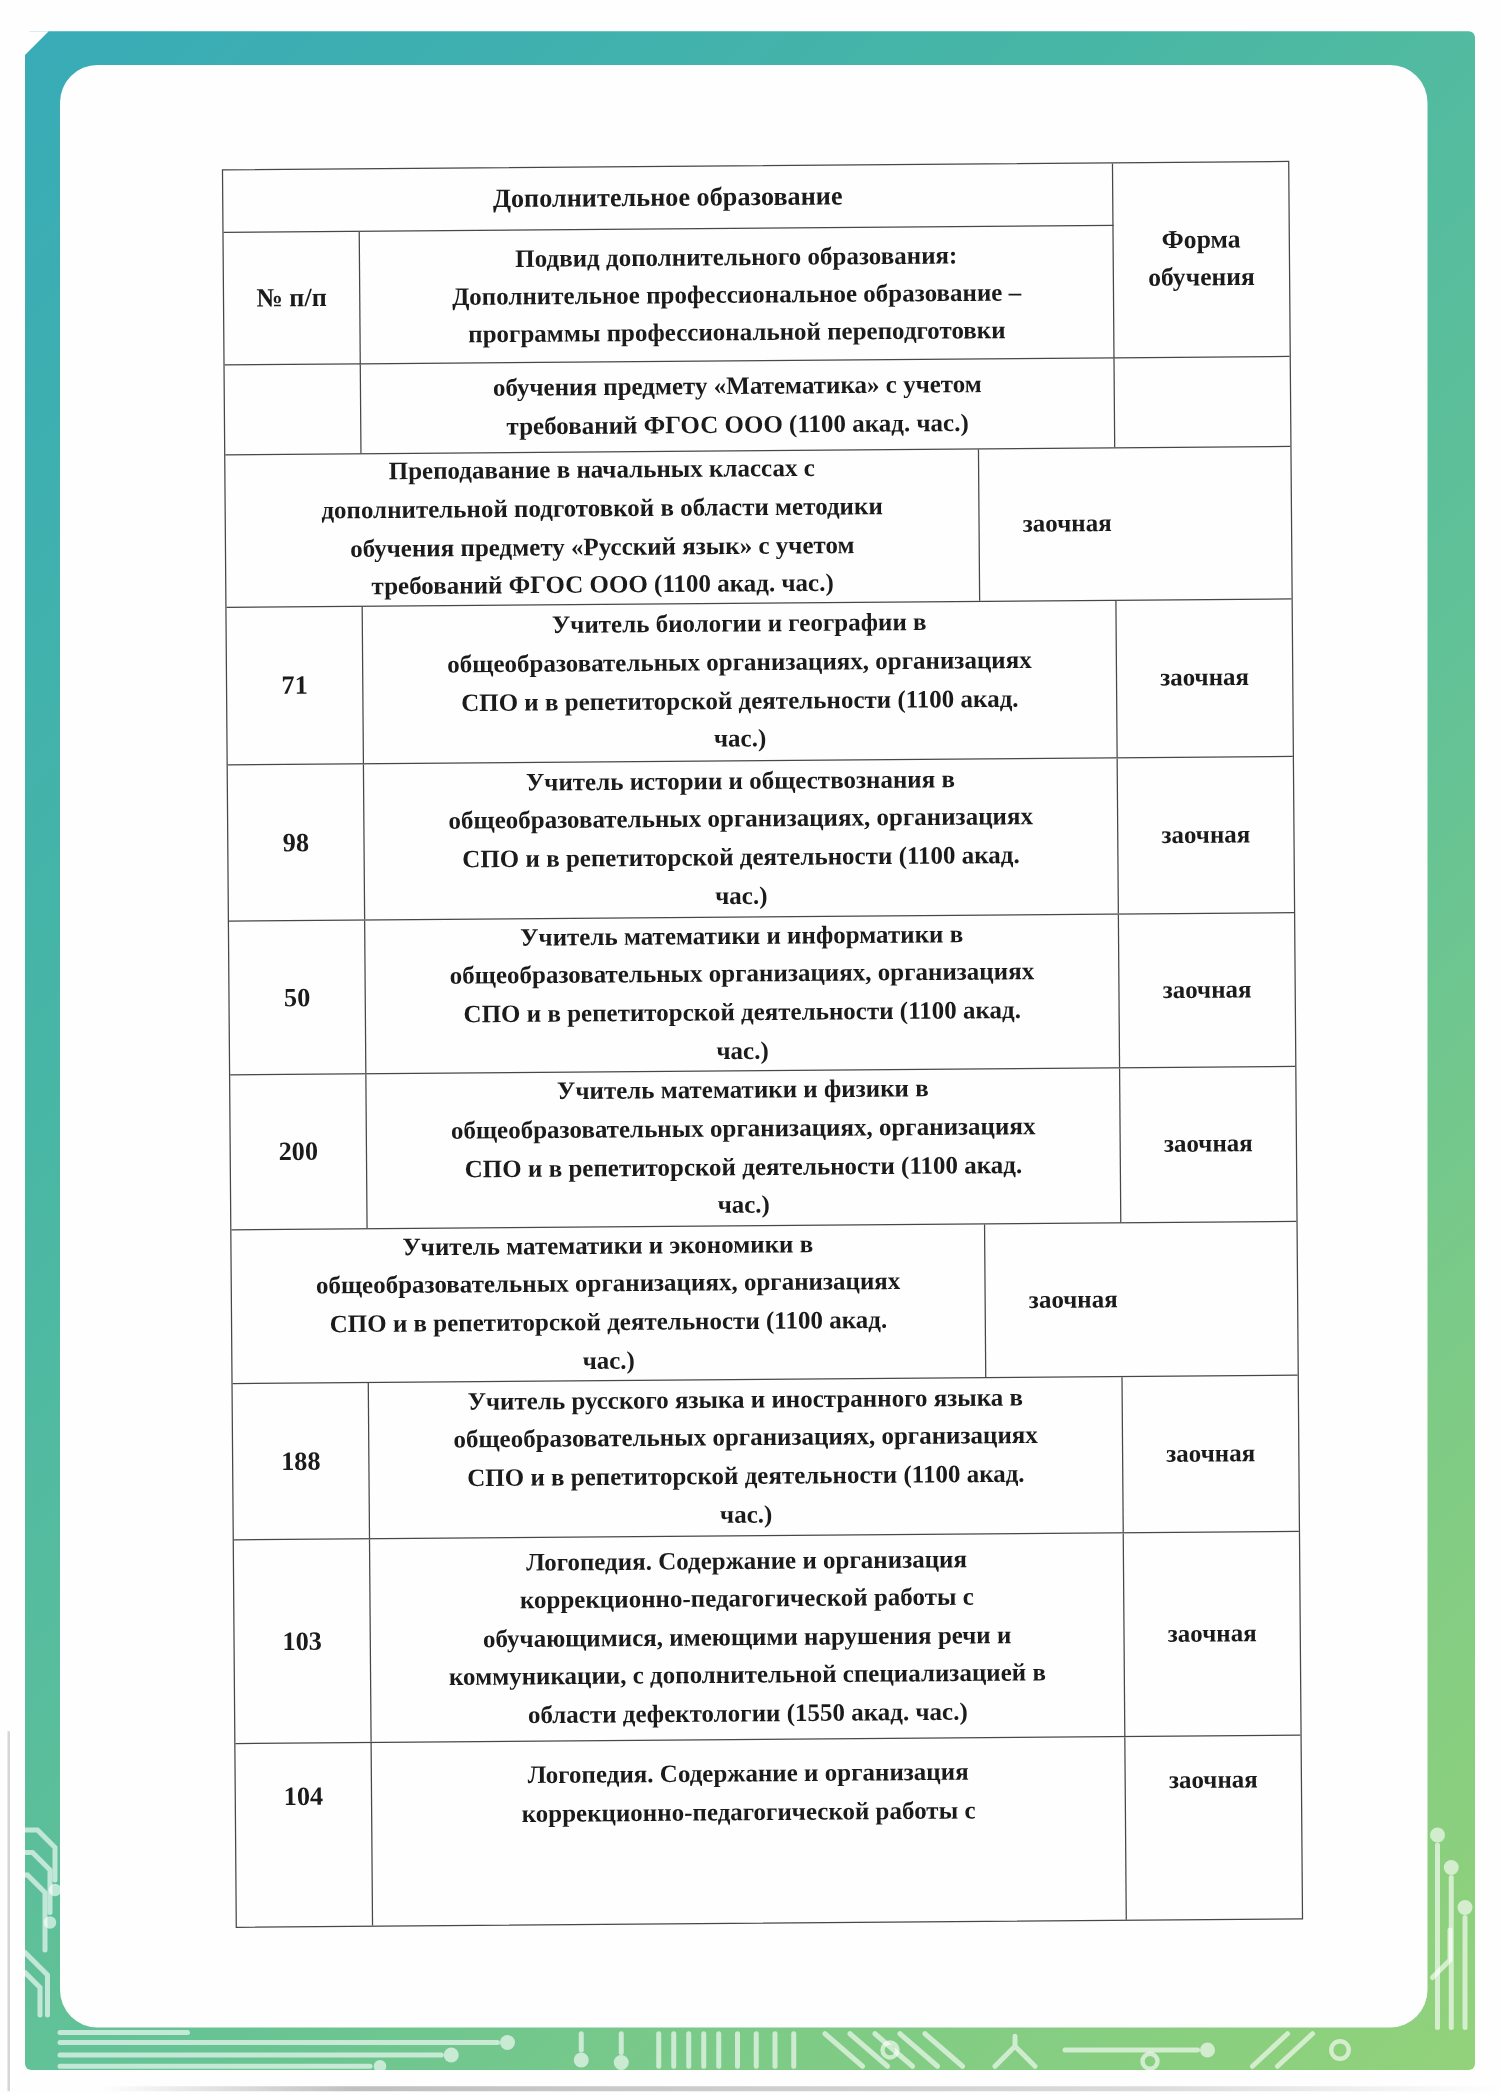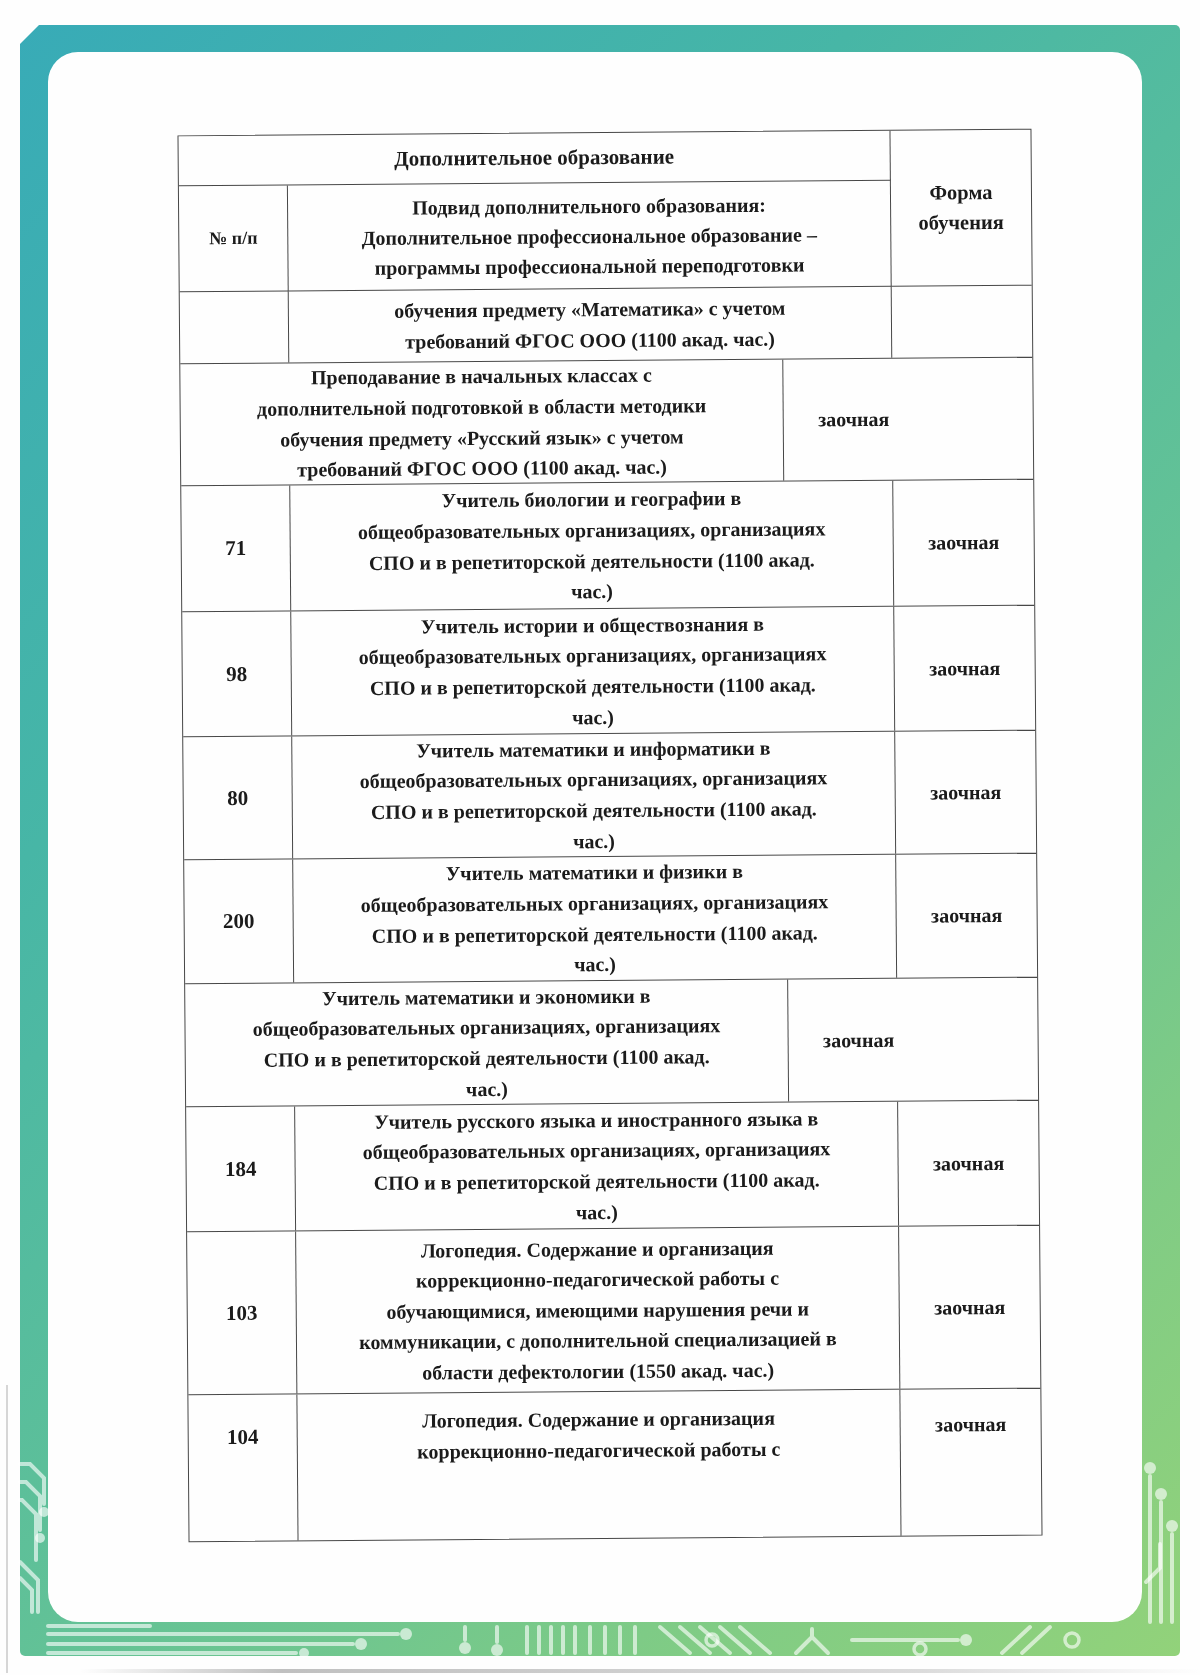--- a/index.html
+++ b/index.html
@@ -42,21 +42,21 @@
     color:#1b1b1b; font-weight:bold;
   }
   .doc-table * { box-sizing:border-box; }
   .thead {
     display:grid;
     grid-template-columns:109px 603px 140px;
     grid-template-rows:50px 106px;
   }
   .hc { display:flex; align-items:center; justify-content:center; text-align:center; }
   .h-top  { grid-area:1/1/2/3; border-right:1.5px solid #474747; border-bottom:1.5px solid #474747; font-size:21px; }
-  .h-num  { grid-area:2/1/3/2; border-right:1.5px solid #474747; border-bottom:1.5px solid #474747; font-size:18px; }
+  .h-num  { grid-area:2/1/3/2; border-right:1.5px solid #474747; border-bottom:1.5px solid #474747; font-size:21px; }
   .h-sub  { grid-area:2/2/3/3; border-right:1.5px solid #474747; border-bottom:1.5px solid #474747; font-size:20px; white-space:pre-line; line-height:1.5; }
   .h-form { grid-area:1/3/3/4; border-bottom:1.5px solid #474747; font-size:20.5px; white-space:pre-line; line-height:1.45; }
 
   .trow { display:flex; border-bottom:1.5px solid #474747; }
   .trow:last-child { border-bottom:none; }
   .cell { display:flex; align-items:center; justify-content:center; text-align:center; }
   .c1 { width:109px; border-right:1.5px solid #474747; font-size:21px; }
   .c2 { width:603px; border-right:1.5px solid #474747; font-size:20px; white-space:pre-line; line-height:1.53; padding:2px 6px; }
   .c3 { width:140px; font-size:20px; }
 
@@ -173,21 +173,21 @@
   </div>
   <div class="trow h125">
     <div class="cell c1">98</div>
     <div class="cell c2">Учитель истории и обществознания в
 общеобразовательных организациях, организациях
 СПО и в репетиторской деятельности (1100 акад.
 час.)</div>
     <div class="cell c3">заочная</div>
   </div>
   <div class="trow h123">
-    <div class="cell c1">80</div>
+    <div class="cell c1">50</div>
     <div class="cell c2">Учитель математики и информатики в
 общеобразовательных организациях, организациях
 СПО и в репетиторской деятельности (1100 акад.
 час.)</div>
     <div class="cell c3">заочная</div>
   </div>
   <div class="trow h124">
     <div class="cell c1">200</div>
     <div class="cell c2">Учитель математики и физики в
 общеобразовательных организациях, организациях
@@ -196,21 +196,21 @@
     <div class="cell c3">заочная</div>
   </div>
   <div class="trow h123">
     <div class="cell c2">Учитель математики и экономики в
 общеобразовательных организациях, организациях
 СПО и в репетиторской деятельности (1100 акад.
 час.)</div>
     <div class="cell c3">заочная</div>
   </div>
   <div class="trow h125">
-    <div class="cell c1">184</div>
+    <div class="cell c1">188</div>
     <div class="cell c2">Учитель русского языка и иностранного языка в
 общеобразовательных организациях, организациях
 СПО и в репетиторской деятельности (1100 акад.
 час.)</div>
     <div class="cell c3">заочная</div>
   </div>
   <div class="trow h163">
     <div class="cell c1">103</div>
     <div class="cell c2">Логопедия. Содержание и организация
 коррекционно-педагогической работы с

